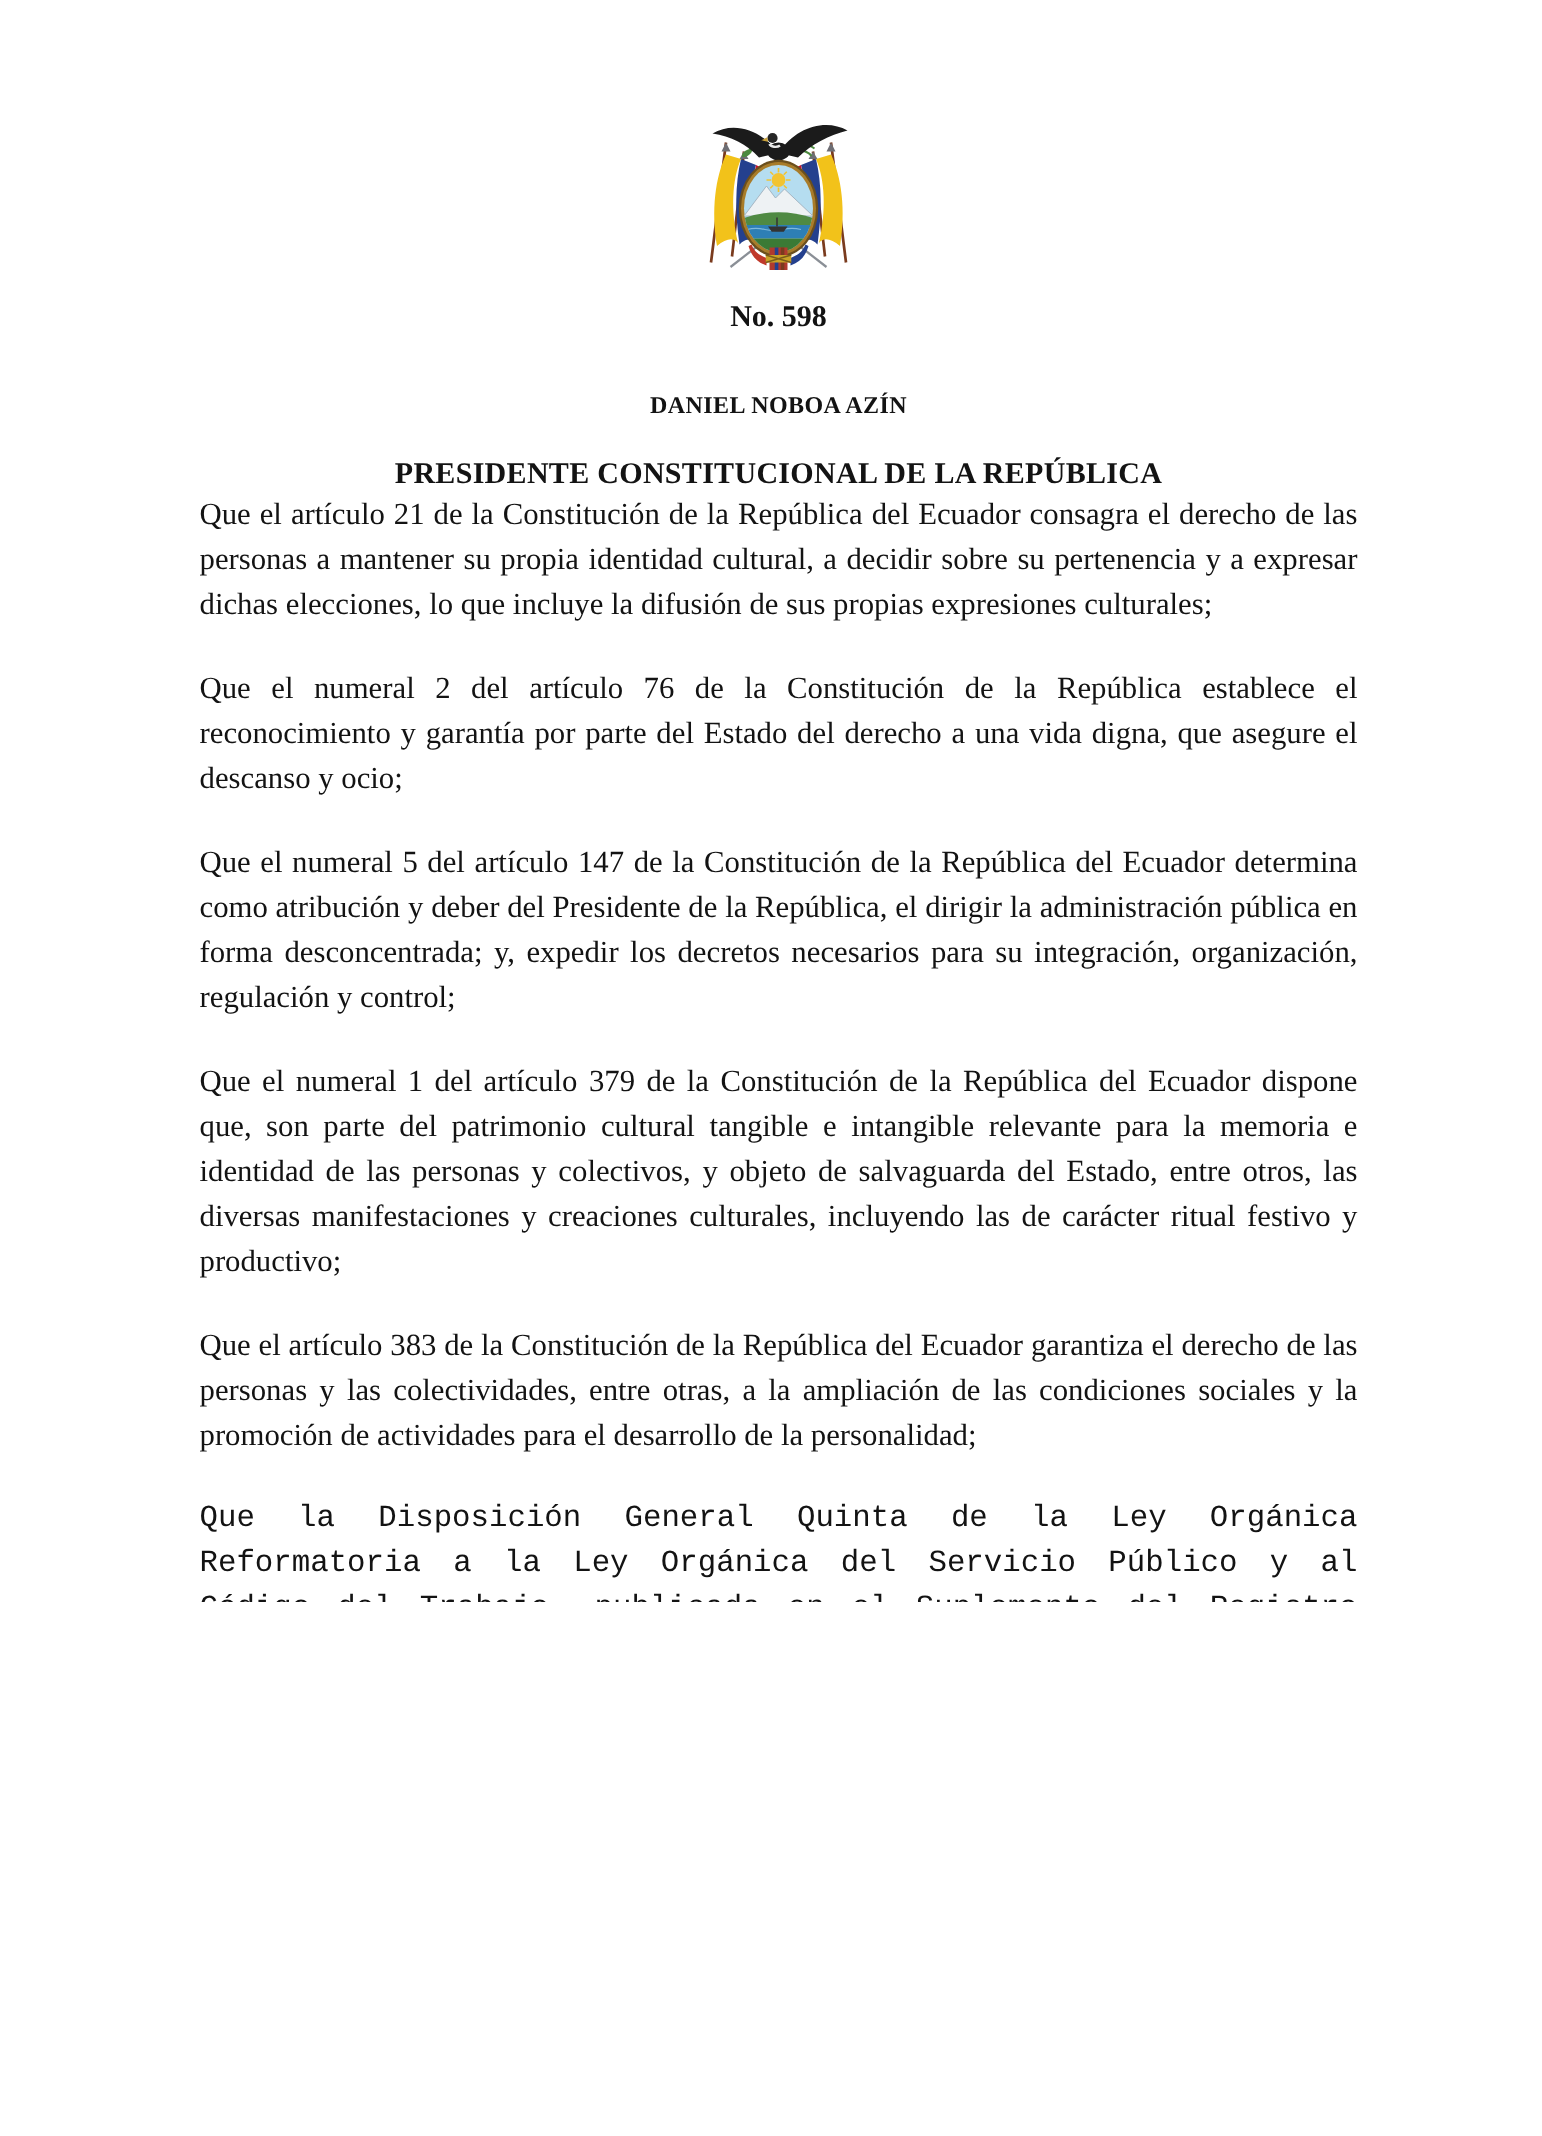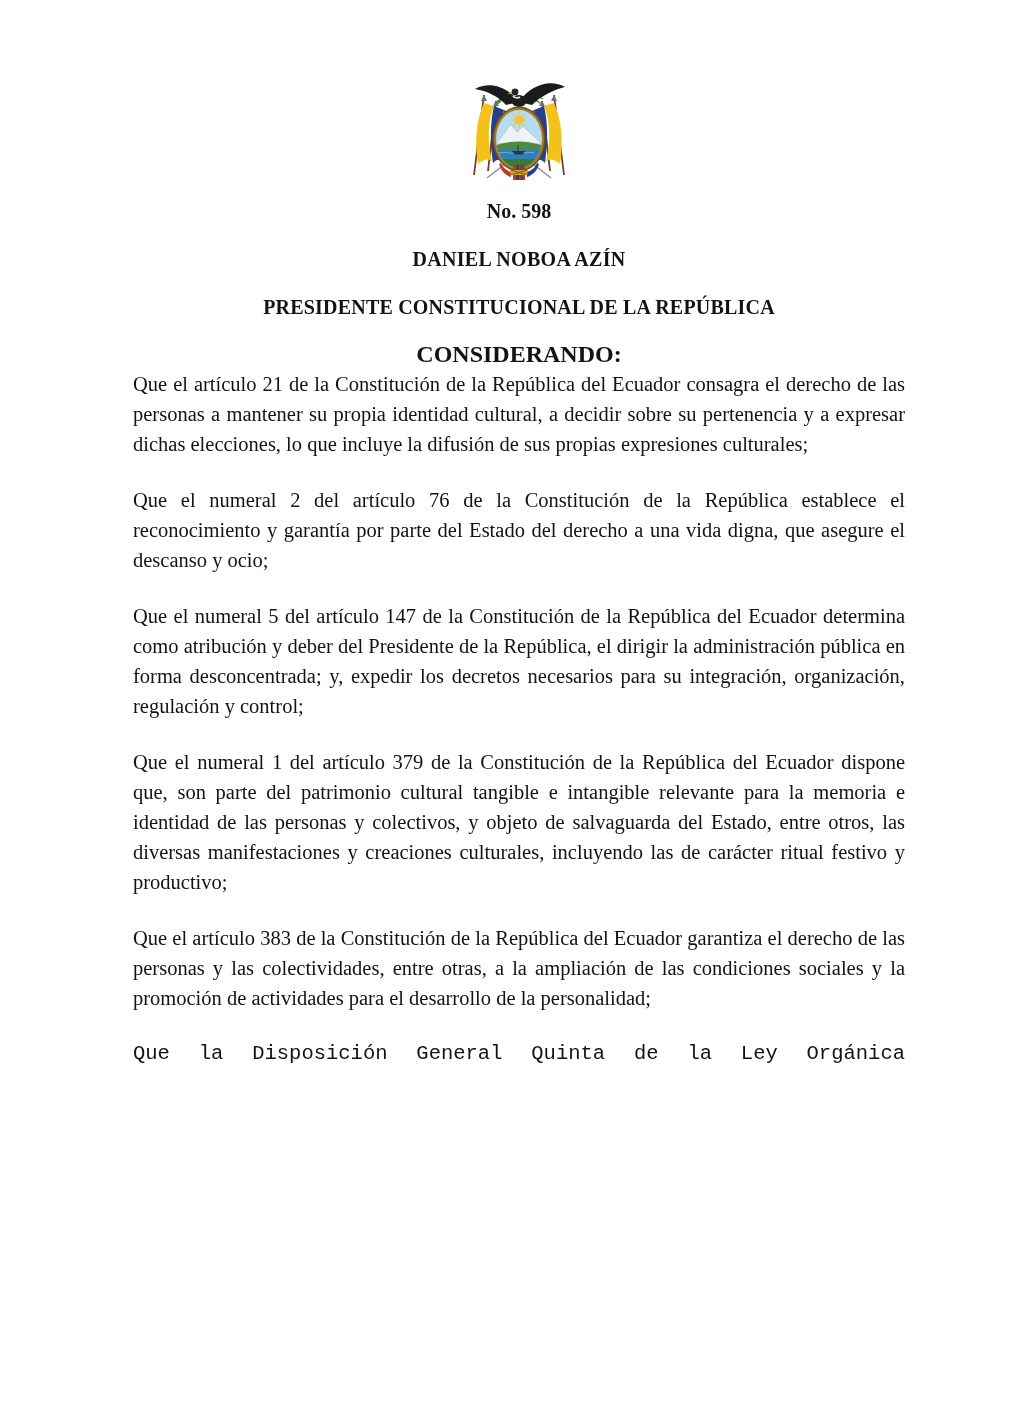--- a/index.html
+++ b/index.html
@@ -30,21 +30,21 @@
   .doc-number,
   .author-name,
   .author-title,
   .section-heading {
     text-align: center;
     font-weight: bold;
     line-height: 1.15;
     margin: 0;
   }
   .doc-number   { font-size: 20px; margin-top: 18px; }
-  .author-name  { font-size: 20px; margin-top: 25px; letter-spacing: 0.3px; }
+  .author-name  { font-size: 16px; margin-top: 39px; letter-spacing: 0.3px; }
   .author-title { font-size: 20px; margin-top: 25px; letter-spacing: 0.2px; font-family: Liberation Serif, serif; }
   .section-heading { font-size: 24px; margin-top: 22px; }
 
   .recitals { }
   .recitals p {
     font-size: 20.5px;
     line-height: 30px;
     text-align: justify;
     text-justify: inter-word;
     margin: 0 0 26px 0;
@@ -156,21 +156,20 @@
       </g>
     </svg>
   </div>
 
   <p class="doc-number">No. 598</p>
 
   <h1 class="author-name">DANIEL NOBOA AZÍN</h1>
 
   <h2 class="author-title">PRESIDENTE CONSTITUCIONAL DE LA REPÚBLICA</h2>
 
-  <h3 class="section-heading">CONSIDERANDO:</h3>
 
   <div class="recitals">
     <p>Que el artículo 21 de la Constitución de la República del Ecuador consagra el derecho de las personas a mantener su propia identidad cultural, a decidir sobre su pertenencia y a expresar dichas elecciones, lo que incluye la difusión de sus propias expresiones culturales;</p>
     <p>Que el numeral 2 del artículo 76 de la Constitución de la República establece el reconocimiento y garantía por parte del Estado del derecho a una vida digna, que asegure el descanso y ocio;</p>
     <p>Que el numeral 5 del artículo 147 de la Constitución de la República del Ecuador determina como atribución y deber del Presidente de la República, el dirigir la administración pública en forma desconcentrada; y, expedir los decretos necesarios para su integración, organización, regulación y control;</p>
     <p>Que el numeral 1 del artículo 379 de la Constitución de la República del Ecuador dispone que, son parte del patrimonio cultural tangible e intangible relevante para la memoria e identidad de las personas y colectivos, y objeto de salvaguarda del Estado, entre otros, las diversas manifestaciones y creaciones culturales, incluyendo las de carácter ritual festivo y productivo;</p>
     <p>Que el artículo 383 de la Constitución de la República del Ecuador garantiza el derecho de las personas y las colectividades, entre otras, a la ampliación de las condiciones sociales y la promoción de actividades para el desarrollo de la personalidad;</p>
     <p>Que la Disposición General Quinta de la Ley Orgánica Reformatoria a la Ley Orgánica del Servicio Público y al Código del Trabajo, publicada en el Suplemento del Registro Oficial No. 906 de 20 de diciembre de 2016, faculta al Presidente de la República a suspender la jornada de trabajo tanto para el sector público como para el privado en días que no son de descanso obligatorio, mediante decreto ejecutivo;</p>
   </div>
 

